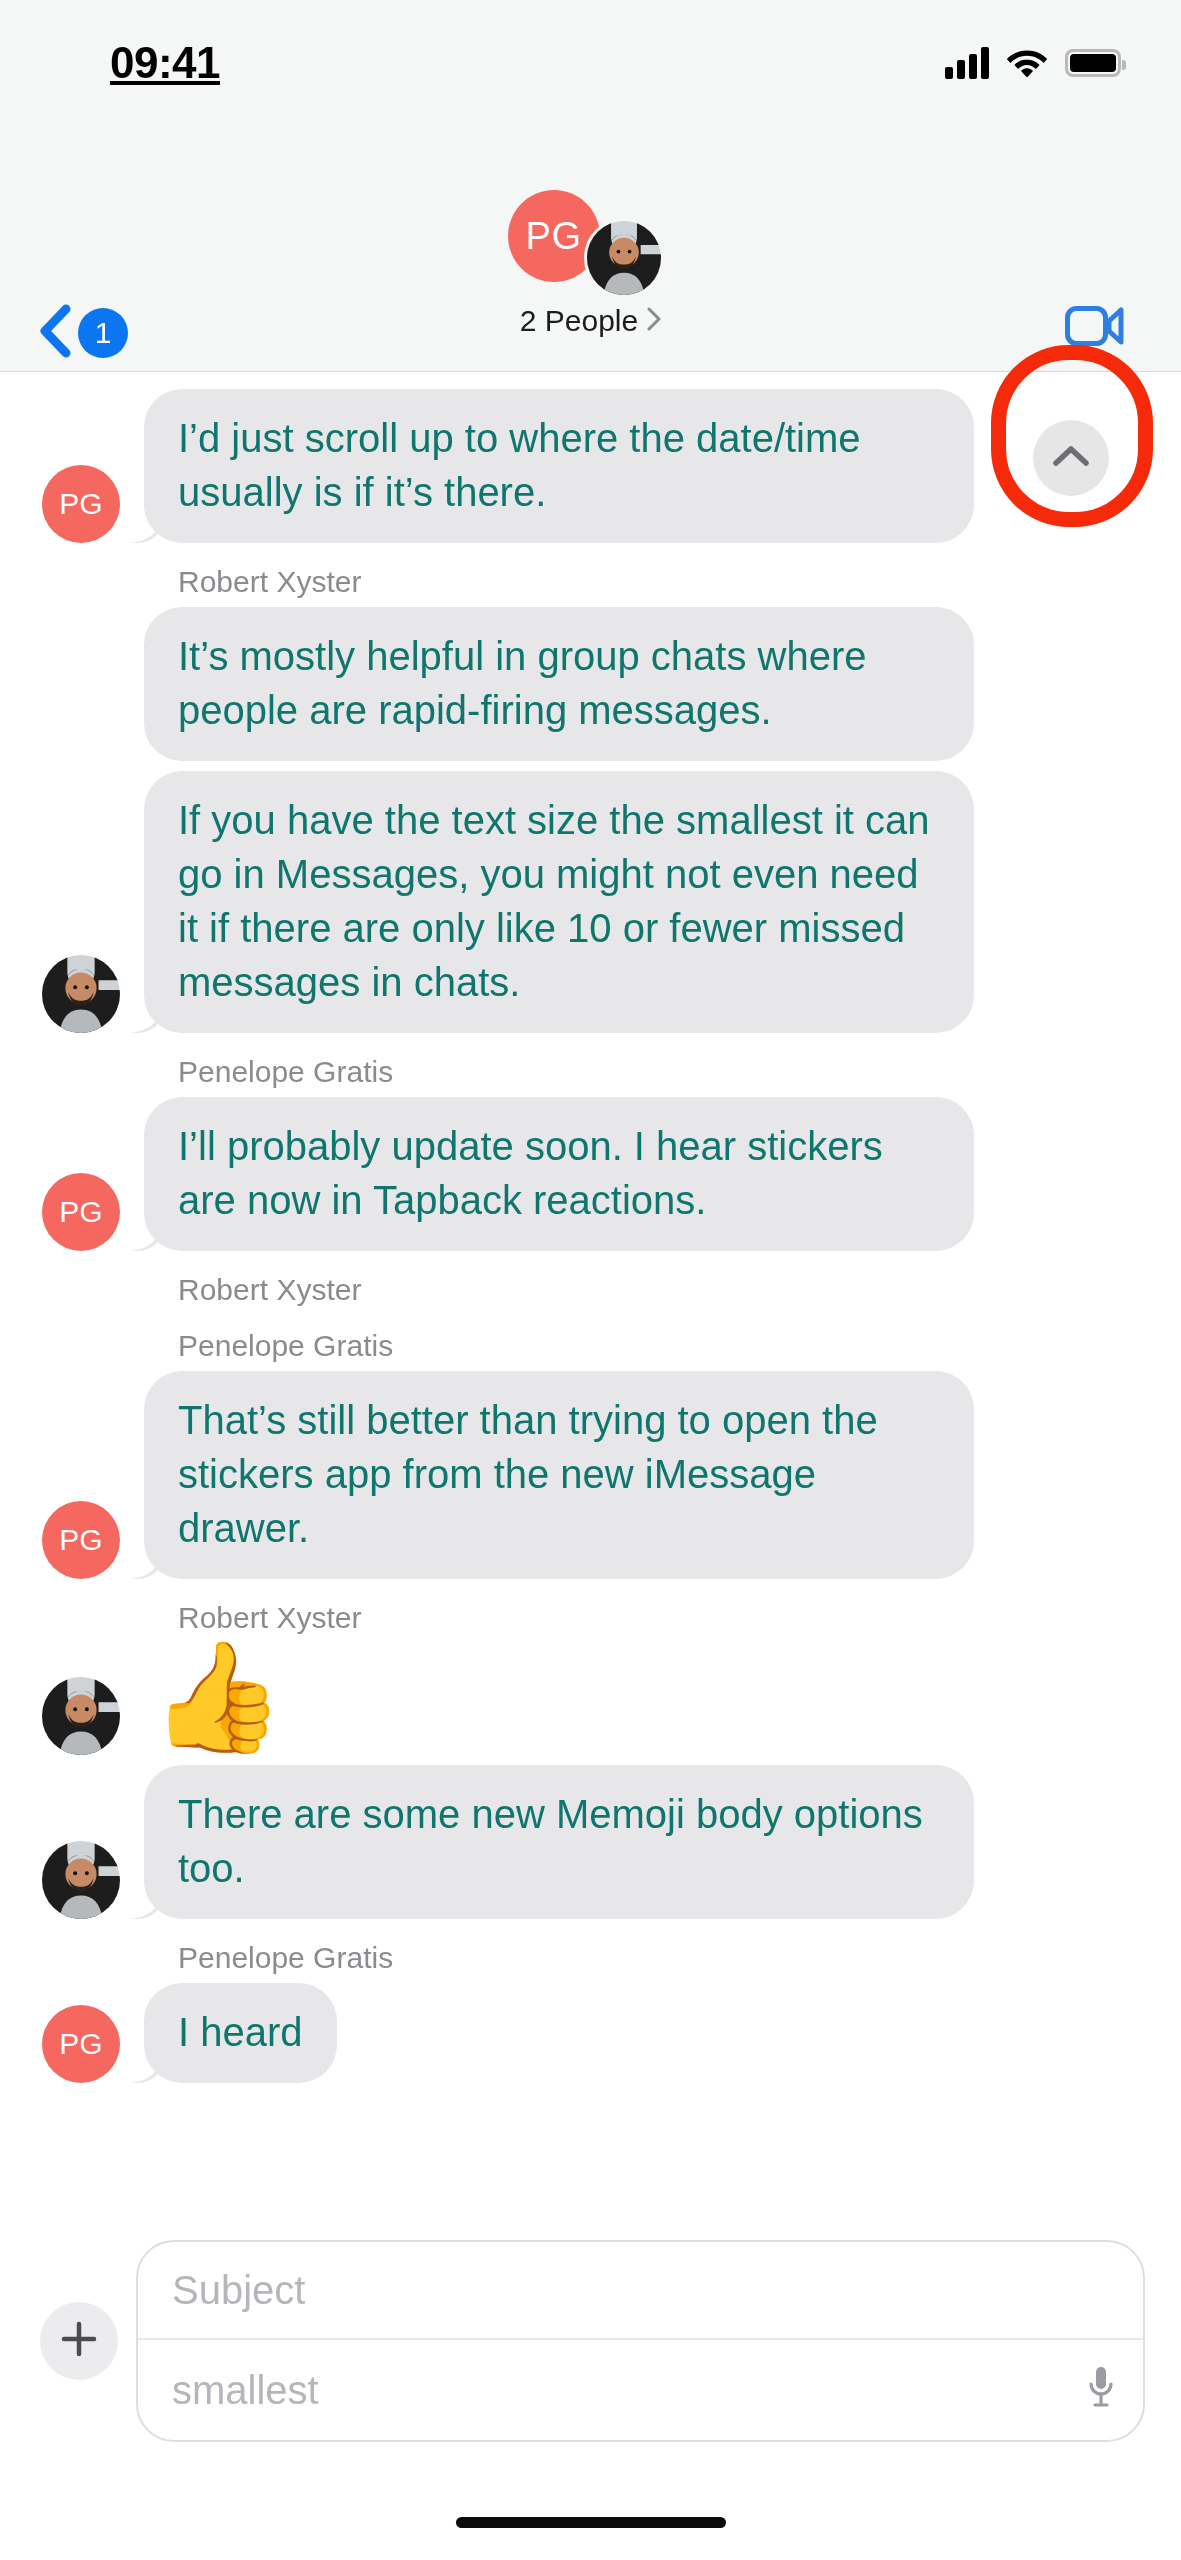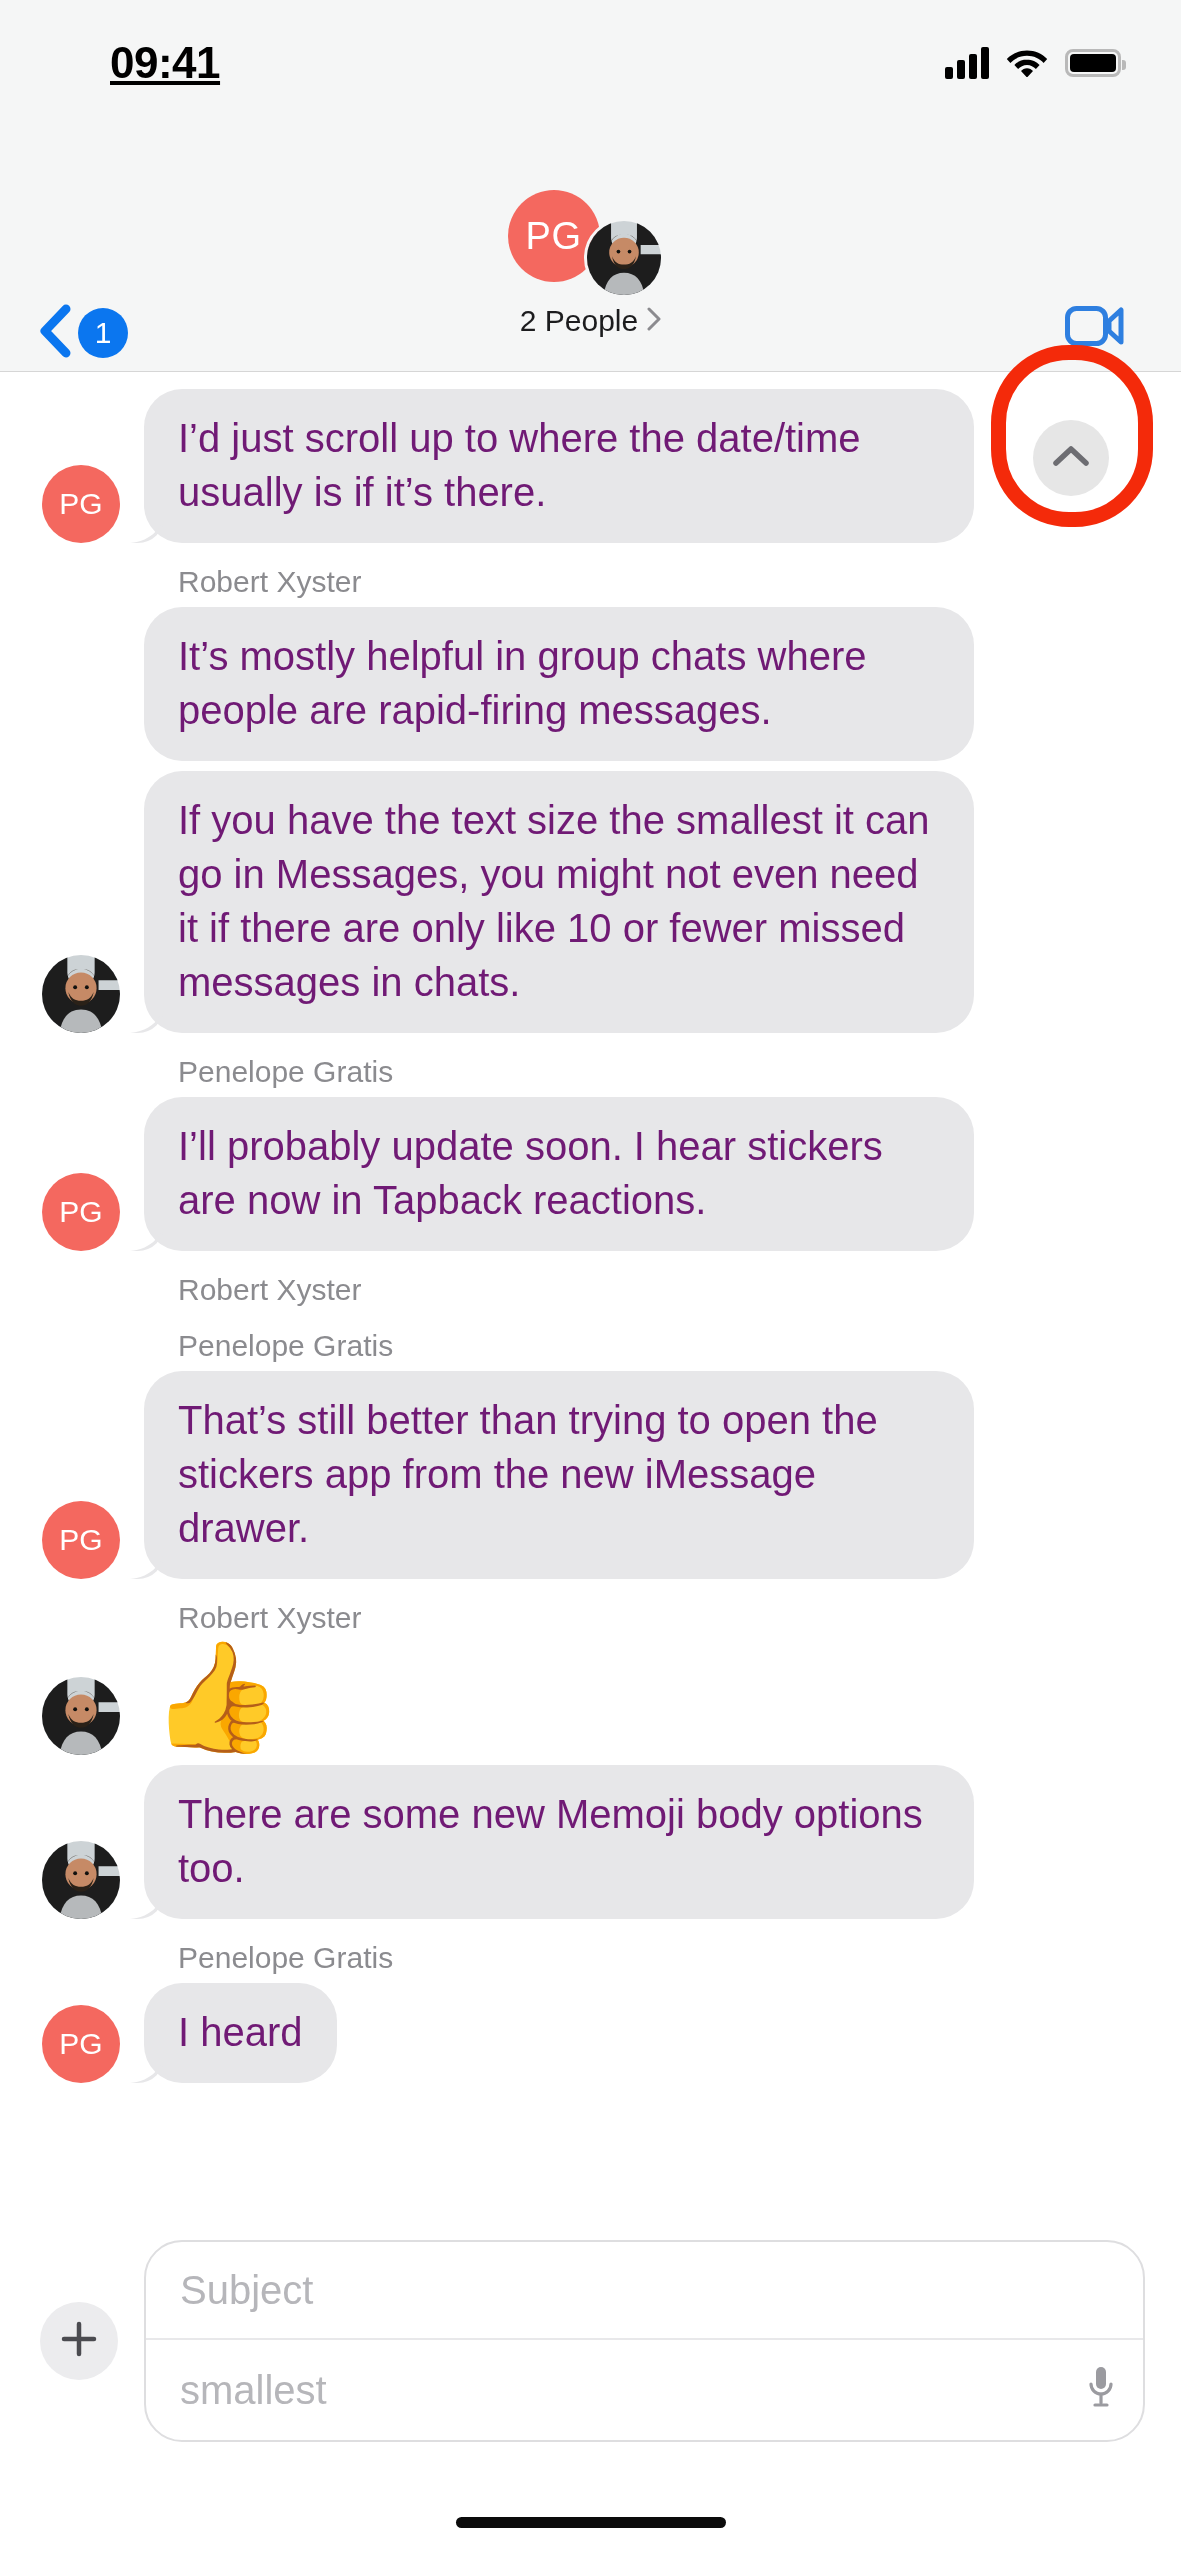--- a/index.html
+++ b/index.html
@@ -245,21 +245,21 @@
   .avatar-sm.pg {
     background: #f4685f;
     color: #fff;
     font-size: 30px;
   }
   .avatar-spacer { width: 94px; min-width: 94px; }
 
   .bubble {
     position: relative;
     background: #e7e7e9;
-    color: #701a75;
+    color: #0f766e;
     border-radius: 38px;
     padding: 22px 34px 24px 34px;
     font-size: 40px;
     line-height: 1.35;
     max-width: 830px;
     margin-left: 8px;
   }
   .bubble.tail::after {
     content: "";
     position: absolute;
@@ -280,21 +280,21 @@
 
   
   .input-bar {
     position: absolute;
     left: 0;
     bottom: 118px;
     width: 1181px;
     display: flex;
     align-items: center;
     padding: 0 36px 0 40px;
-    gap: 26px;
+    gap: 18px;
   }
   .plus-btn {
     width: 78px; height: 78px;
     min-width: 78px;
     border-radius: 50%;
     background: #ececee;
     display: flex;
     align-items: center;
     justify-content: center;
     cursor: pointer;

